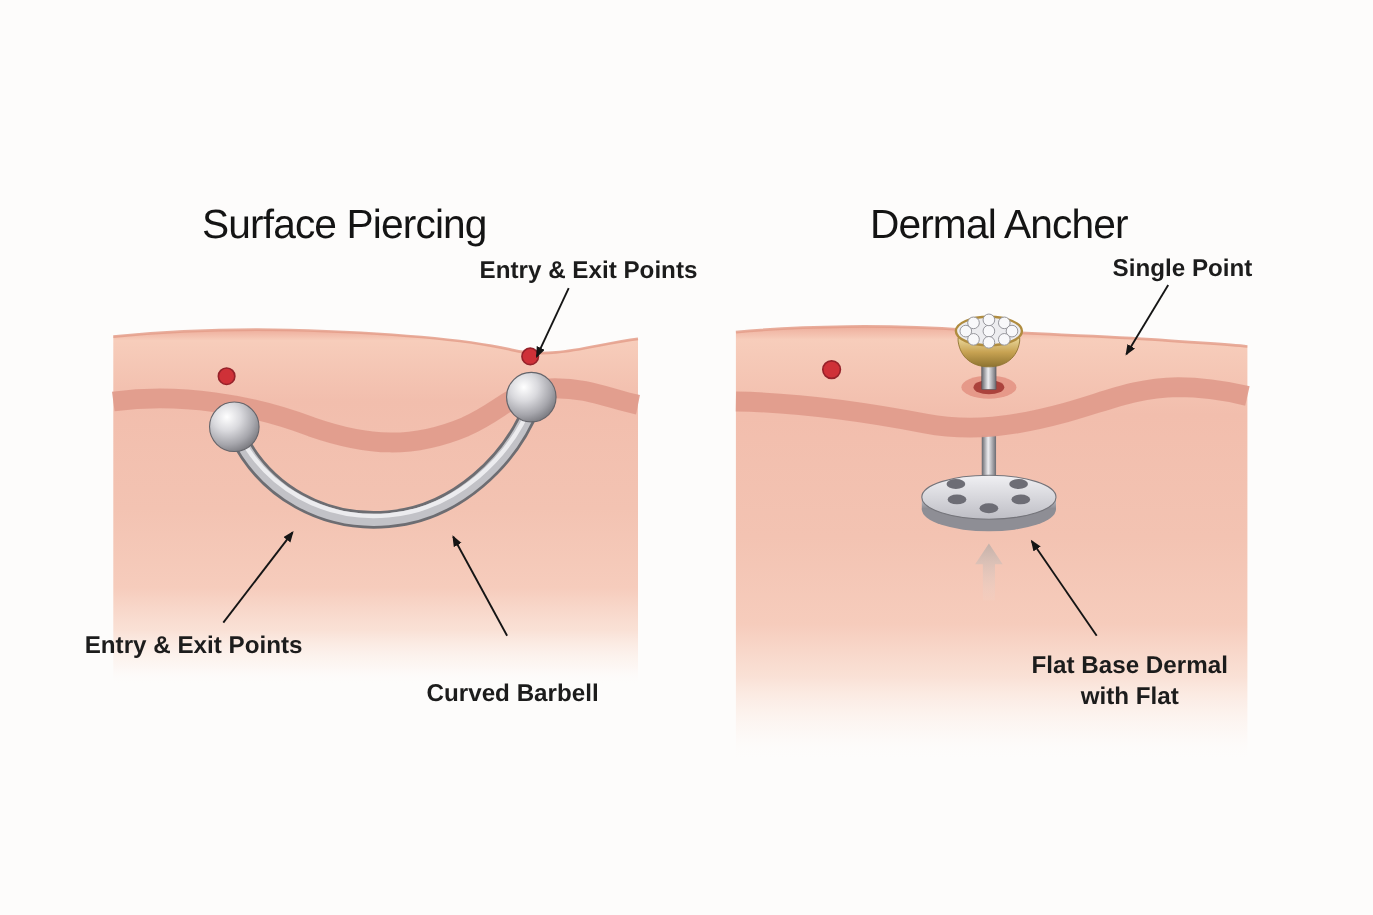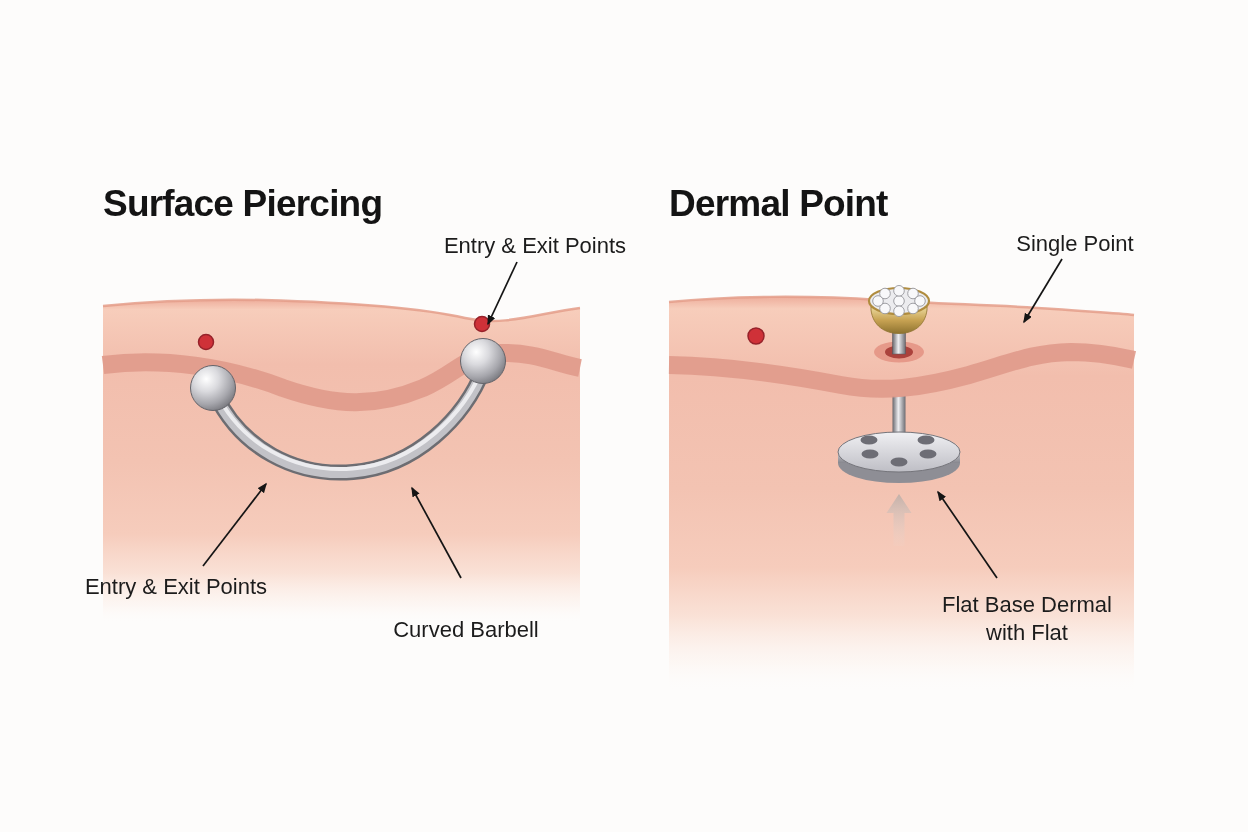--- a/index.html
+++ b/index.html
@@ -4,47 +4,47 @@
 <style>
   :root{
     --background:#fdfcfb; --title-text:#141414; --label-text:#1c1c1c;
     --dermis-stripe:#e09a8b; --entry-point-red:#cf3138; --arrow-black:#151515;
   }
   *{margin:0;padding:0;box-sizing:border-box;}
   html,body{width:1248px;height:832px;overflow:hidden;}
   body{background:var(--background);font-family:"Liberation Sans",sans-serif;position:relative;}
   .canvas{position:absolute;inset:0;width:1248px;height:832px;}
   .panel-title{
-    position:absolute;
-    font-size:37px;font-weight:700;letter-spacing:-0.8px;color:var(--title-text);
+    position:absolute;text-align:center;
+    font-size:37px;font-weight:400;letter-spacing:-0.8px;color:var(--title-text);
   }
   .title-left{left:103px;top:183px;width:420px;}
   .title-right{left:669px;top:183px;width:478px;}
   .anno-label{
     position:absolute;text-align:center;font-size:22px;line-height:28px;
-    color:var(--label-text);width:210px;
+    color:var(--label-text);width:210px;font-weight:bold;
   }
   .lbl-top-left{left:430px;top:232px;}
   .lbl-single-point{left:970px;top:230px;}
   .lbl-bottom-left{left:71px;top:573px;}
   .lbl-curved-barbell{left:361px;top:588px;margin-top:28px;}
   .lbl-base-plate{left:922px;top:591px;}
   svg{position:absolute;overflow:visible;}
   .skin-left{left:103px;top:280px;}
   .skin-right{left:669px;top:280px;}
   .overlay{left:0;top:0;}
   .anno-line{stroke:var(--arrow-black);stroke-width:1.7;fill:none;}
 </style>
 </head>
 <body>
 
 <div class="canvas">
 
   <h1 class="panel-title title-left">Surface Piercing</h1>
-  <h1 class="panel-title title-right">Dermal Point</h1>
+  <h1 class="panel-title title-right">Dermal Ancher</h1>
 
   <svg class="skin-left" width="477" height="345" viewBox="0 0 477 345">
     <defs>
       <linearGradient id="skinL" x1="0" y1="0" x2="0" y2="1">
         <stop offset="0" stop-color="#eeae9c"></stop>
         <stop offset="0.03" stop-color="#f7cdbb"></stop>
         <stop offset="0.20" stop-color="#f2bead"></stop>
         <stop offset="0.50" stop-color="#f3c3b2"></stop>
         <stop offset="0.72" stop-color="#f6ccbc"></stop>
         <stop offset="0.84" stop-color="#f9dccf" stop-opacity="0.85"></stop>

